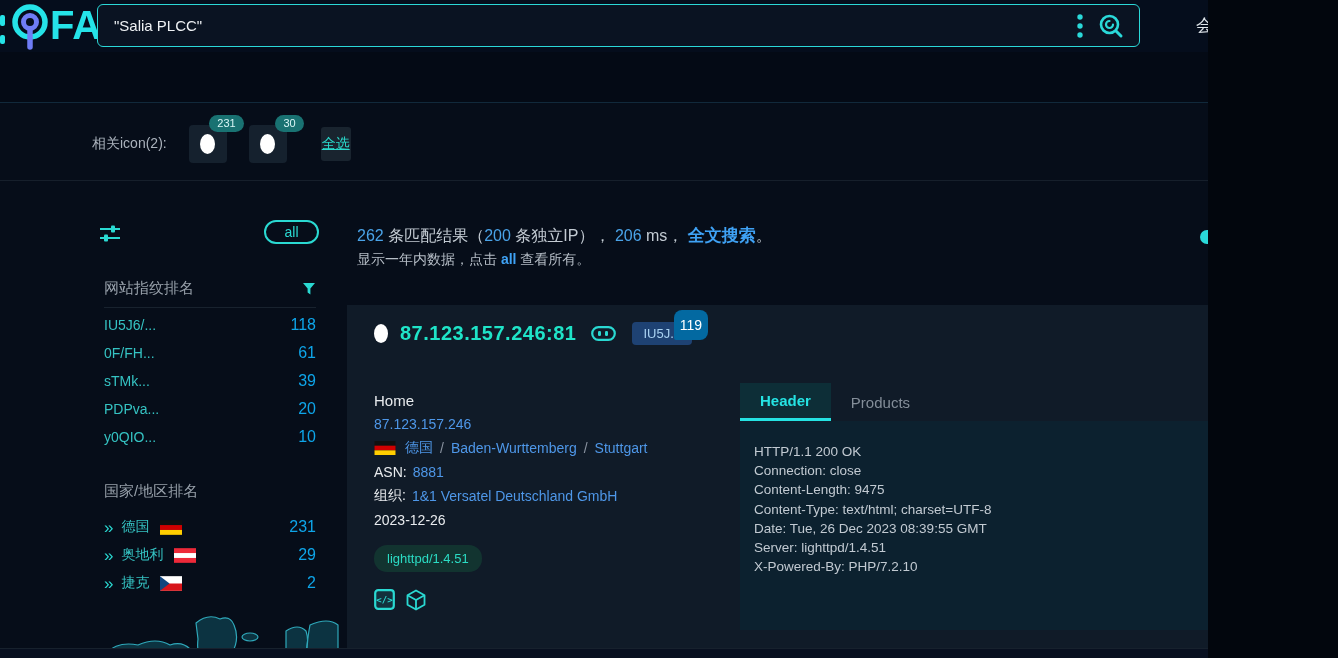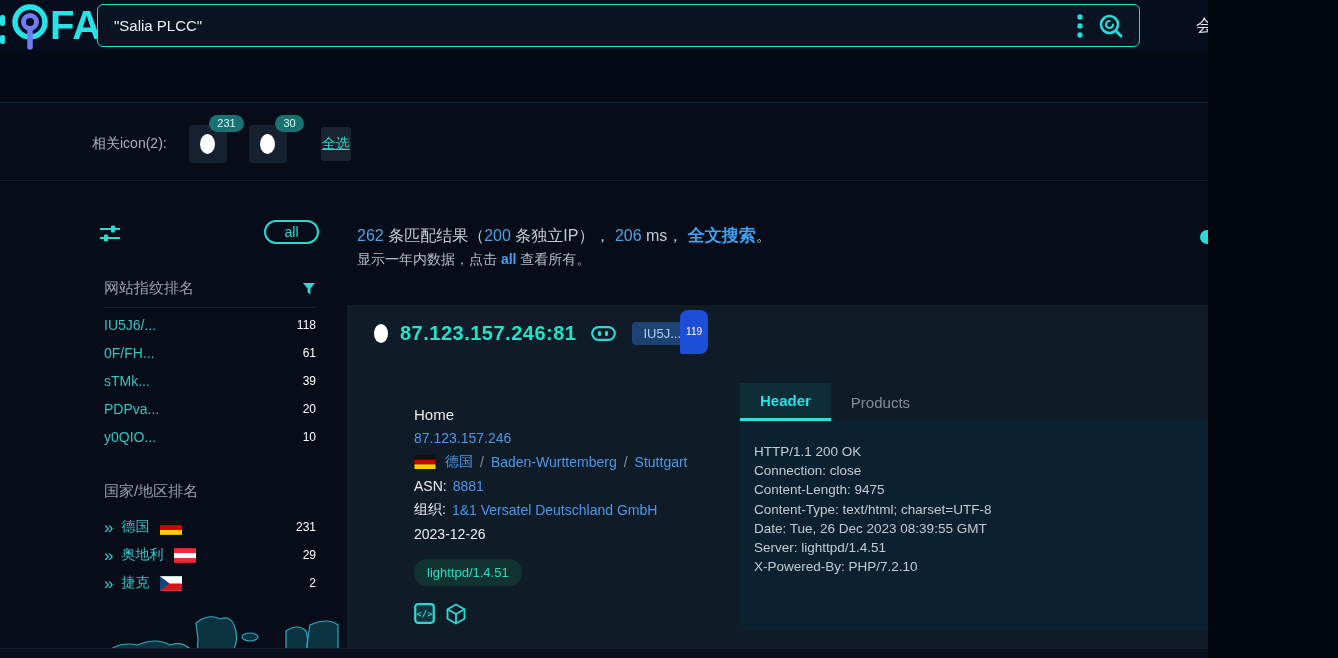--- a/index.html
+++ b/index.html
@@ -31,42 +31,42 @@
   .filters-icon { position:absolute; left:100px; top:224px; }
   .all-pill { position:absolute; left:264px; top:220px; width:55px; height:24px; border:2px solid #2ad9d2; border-radius:13px; color:#2ad9d2; font-size:14px; display:flex; align-items:center; justify-content:center; background:transparent; cursor:pointer; font-family:inherit; }
   .side-section { position:absolute; left:104px; width:212px; }
   .fp-section { top:279px; }
   .country-section { top:482px; }
   .section-title { display:flex; justify-content:space-between; align-items:center; color:#98a1ab; font-size:15px; }
   .section-divider { height:1px; background:#18222e; margin-top:9px; }
   .rank-list { margin-top:3px; }
   .rank-row { height:28px; display:flex; align-items:center; }
   .rank-name { color:#35c3c3; font-size:14px; cursor:pointer; }
-  .rank-count { margin-left:auto; color:#ffffff; font-size:12px; }
+  .rank-count { margin-left:auto; color:#0ea5e9; font-size:16px; }
   .country-list { margin-top:12px; }
   .chev { color:#2ad9d2; font-size:17px; line-height:1; margin-right:10px; letter-spacing:-2px; }
   .flag { display:inline-block; margin-left:11px; line-height:0; }
   .worldmap { position:absolute; left:78px; top:597px; width:262px; height:61px; overflow:hidden; }
 
   
   .stats { position:absolute; left:357px; top:224px; font-size:16px; color:#c3cbd3; }
   .stat-num { color:var(--num,#4aa3e8); }
   .fulltext-link { color:#3fa2f5; font-weight:bold; font-size:17px; cursor:pointer; }
   .stats-note { position:absolute; left:357px; top:251px; font-size:14px; color:#b6bec7; }
   .note-link { color:#3fa2f5; font-weight:bold; cursor:pointer; }
 
   .card { position:absolute; left:347px; top:305px; width:991px; height:343px; background:#101b28; }
   .card-header { height:56px; display:flex; align-items:center; padding-left:27px; }
   .card-oval { width:14px; height:19px; background:#fff; border-radius:50%; }
   .card-ip { margin-left:12px; font-size:20px; font-weight:bold; color:var(--ip,#1fe4c8); letter-spacing:0.5px; cursor:pointer; }
   .link-icon { margin-left:15px; cursor:pointer; line-height:0; }
   .fp-tag { position:relative; margin-left:16px; background:#1e4273; color:#a9d2f2; font-size:13px; padding:4px 11px; border-radius:4px; cursor:pointer; }
-  .fp-badge { position:absolute; top:-12px; right:-16px; background:#1d4ed8; color:#fff; font-size:10px; line-height:1; padding:17px 6px; border-radius:8px 8px 8px 2px; }
-
-  .card-left { position:absolute; left:27px; top:97px; width:340px;margin-left:40px; }
+  .fp-badge { position:absolute; top:-12px; right:-16px; background:#0369a1; color:#fff; font-size:14px; line-height:1; padding:8px 6px; border-radius:8px 8px 8px 2px; }
+
+  .card-left { position:absolute; left:27px; top:83px; width:340px; }
   .info-row { height:24px; display:flex; align-items:center; font-size:14px; color:#e8ebee; }
   .site-title { font-size:15px; }
   .a-link { color:var(--link,#4e97e8); cursor:pointer; text-decoration:none; }
   .sep { color:#8a93a0; margin:0 7px; }
   .lbl { margin-right:6px; }
   .iflag { line-height:0; margin-right:9px; }
   .server-tag { display:inline-block; margin-top:13px; background:#123430; color:#2bdcc4; font-size:13px; padding:6px 13px; border-radius:13px; cursor:pointer; }
   .card-icons { display:flex; gap:10px; margin-top:17px; }
   .card-icons > span { cursor:pointer; line-height:0; }
 

